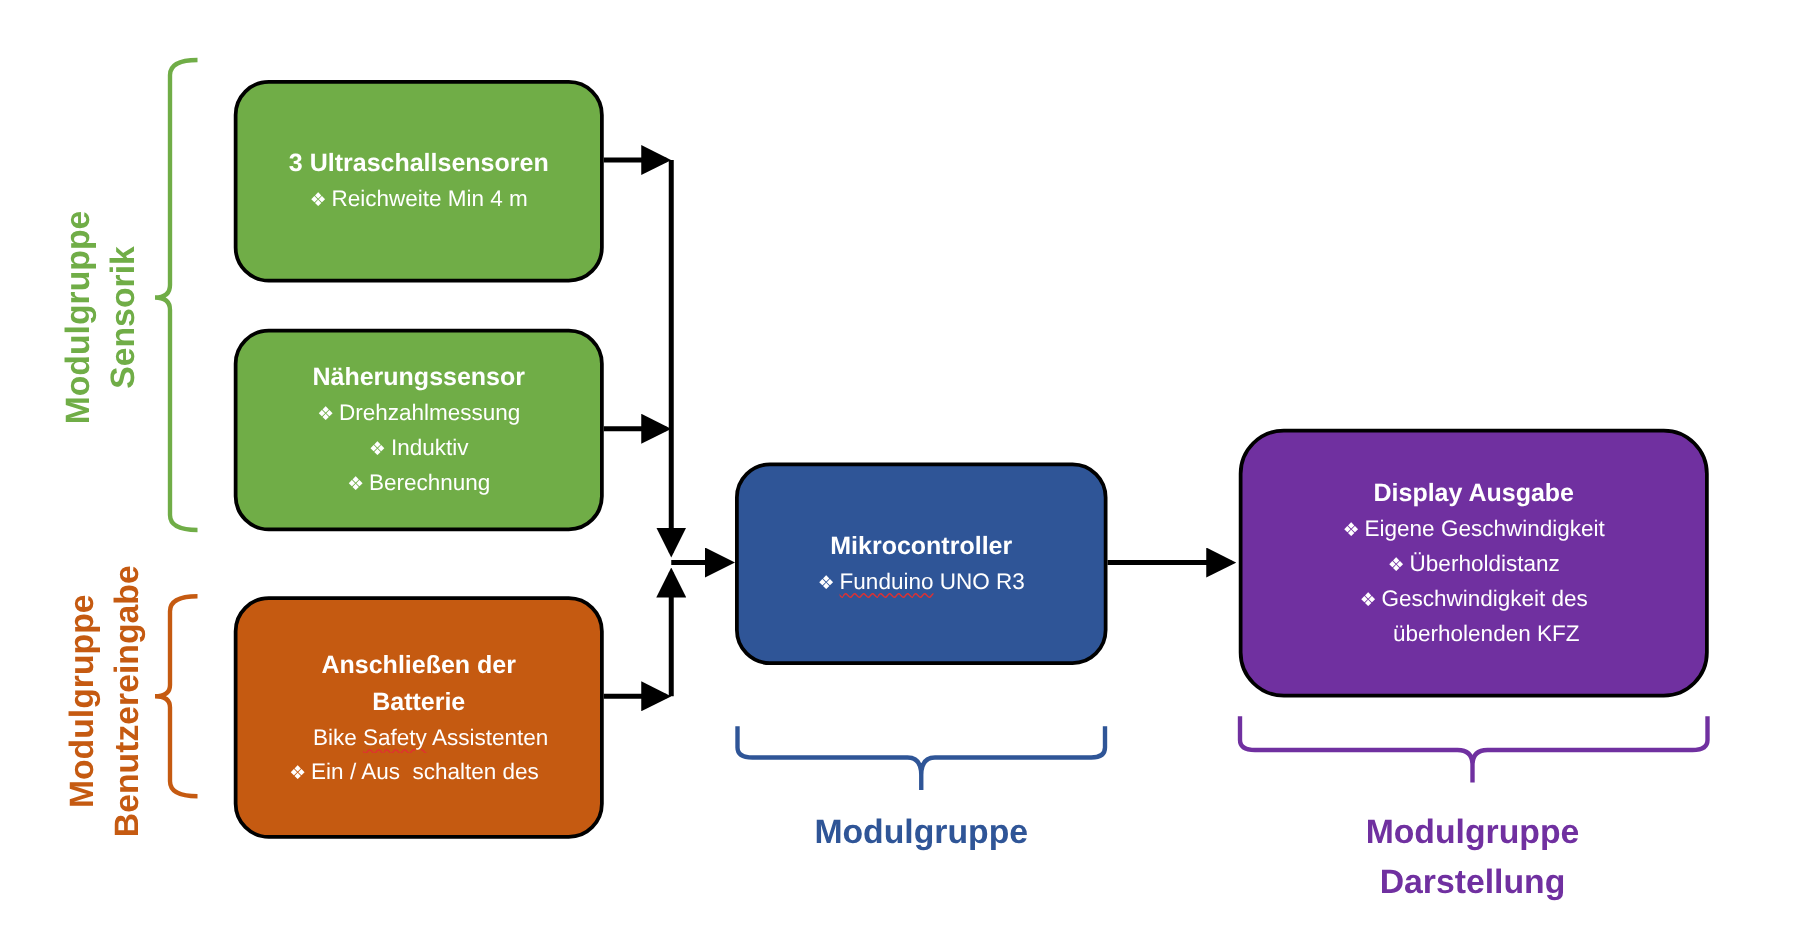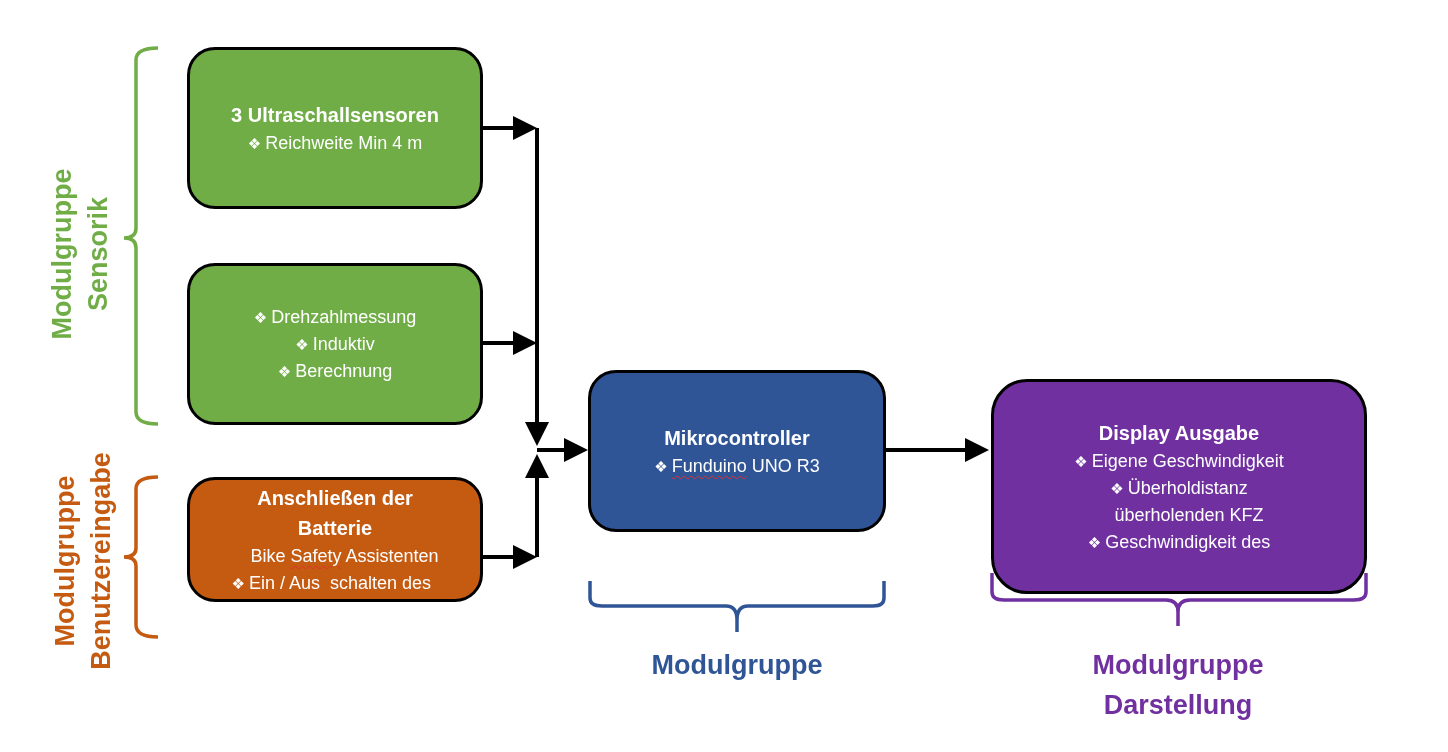--- a/index.html
+++ b/index.html
@@ -5,25 +5,25 @@
     html, body { margin: 0; padding: 0; background: #ffffff; }
     body { width: 1448px; height: 752px; position: relative; overflow: hidden;
            font-family: "Liberation Sans", "DejaVu Sans", sans-serif; }
     .box { position: absolute; border: 3px solid #000; border-radius: 28px;
            box-sizing: border-box; color: #fff; display: flex; flex-direction: column;
            align-items: center; justify-content: center; text-align: center; }
     .box .title { font-weight: bold; font-size: 20px; line-height: 30px; }
     .box .item { font-size: 18px; line-height: 27px; }
     .box .bullet { font-size: 15px; margin-right: 4px; }
     .squiggle { text-decoration: underline wavy #e03030; text-decoration-thickness: 1px; text-underline-offset: 3px; }
-    #box-ultra { left: 187px; top: 47px; width: 296px; height: 162px; background: #70ad47; justify-content: center; }
+    #box-ultra { left: 187px; top: 64px; width: 296px; height: 162px; background: #70ad47; justify-content: center; }
     #box-naeh  { left: 187px; top: 263px; width: 296px; height: 162px; background: #70ad47; }
-    #box-batt  { left: 187px; top: 477px; width: 296px; height: 125px; background: #c55a11; }
+    #box-batt  { left: 187px; top: 477px; width: 296px; height: 194px; background: #c55a11; }
     #box-mc    { left: 588px; top: 370px; width: 298px; height: 162px; background: #2f5597; }
-    #box-disp  { left: 991px; top: 343px; width: 376px; height: 215px; background: #7030a0; border-radius: 36px; margin-top: 36px; }
+    #box-disp  { left: 991px; top: 343px; width: 376px; height: 215px; background: #7030a0; border-radius: 36px; }
     #box-batt .item { text-align: left; }
     #box-disp .item.indent { padding-left: 20px; }
     svg#connectors { position: absolute; left: 0; top: 0; }
     .group-label { position: absolute; font-weight: bold; font-size: 27px; line-height: 36px; text-align: center; }
     .vertical { transform: rotate(-90deg); transform-origin: center center; white-space: nowrap; }
     #lbl-sensorik { color: #70ad47; left: -40px; top: 218px; width: 240px; }
     #lbl-benutzer { color: #c55a11; left: -42px; top: 525px; width: 250px; }
     #lbl-berechnung { color: #2f5597; left: 587px; top: 647px; width: 300px; }
     #lbl-darstellung { color: #7030a0; left: 1028px; top: 647px; width: 300px; }
   </style>
@@ -56,20 +56,21 @@
 </svg>
 
 <div class="box" id="box-ultra">
   <div class="title">3 Ultraschallsensoren</div>
   <div class="item">
     <span class="bullet">❖</span><span>Reichweite Min 4 m</span>
   </div>
 </div>
 
 <div class="box" id="box-naeh">
+  <div class="title">Näherungssensor</div>
   <div class="item">
     <span class="bullet">❖</span><span>Drehzahlmessung</span>
   </div>
   <div class="item">
     <span class="bullet">❖</span><span>Induktiv</span>
   </div>
   <div class="item">
     <span class="bullet">❖</span><span>Berechnung</span>
   </div>
 </div>
@@ -91,24 +92,24 @@
 </div>
 
 <div class="box" id="box-disp">
   <div class="title">Display Ausgabe</div>
   <div class="item">
     <span class="bullet">❖</span><span>Eigene Geschwindigkeit</span>
   </div>
   <div class="item">
     <span class="bullet">❖</span><span>Überholdistanz</span>
   </div>
-  <div class="item indent">überholenden KFZ</div>
   <div class="item">
     <span class="bullet">❖</span><span>Geschwindigkeit des</span>
   </div>
+  <div class="item indent">überholenden KFZ</div>
 </div>
 
 <div class="group-label vertical" id="lbl-sensorik">
   <div>Modulgruppe</div>
   <div>Sensorik</div>
 </div>
 <div class="group-label vertical" id="lbl-benutzer">
   <div>Modulgruppe</div>
   <div>Benutzereingabe</div>
 </div>

